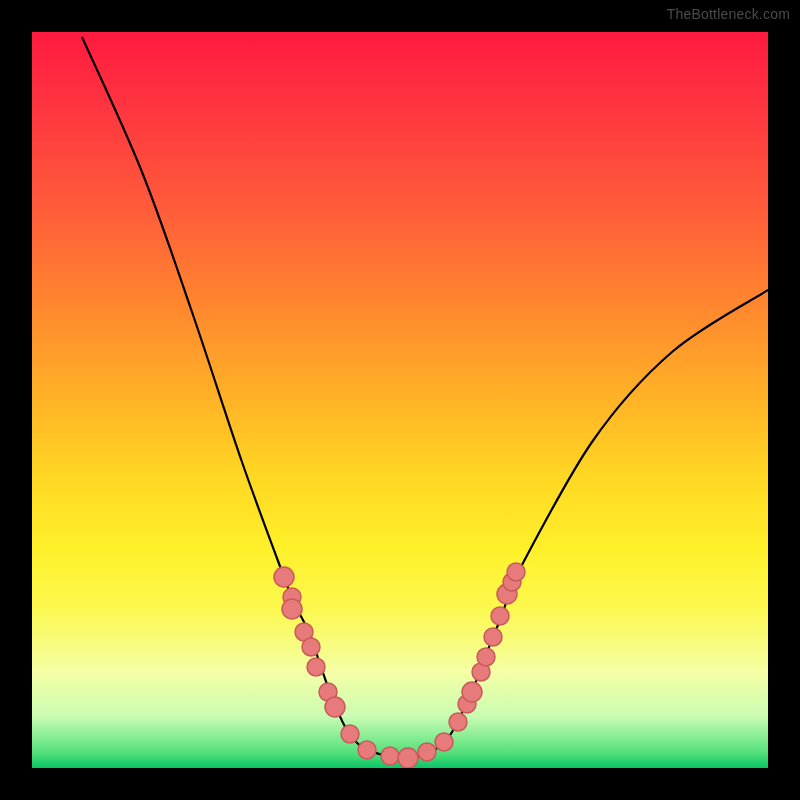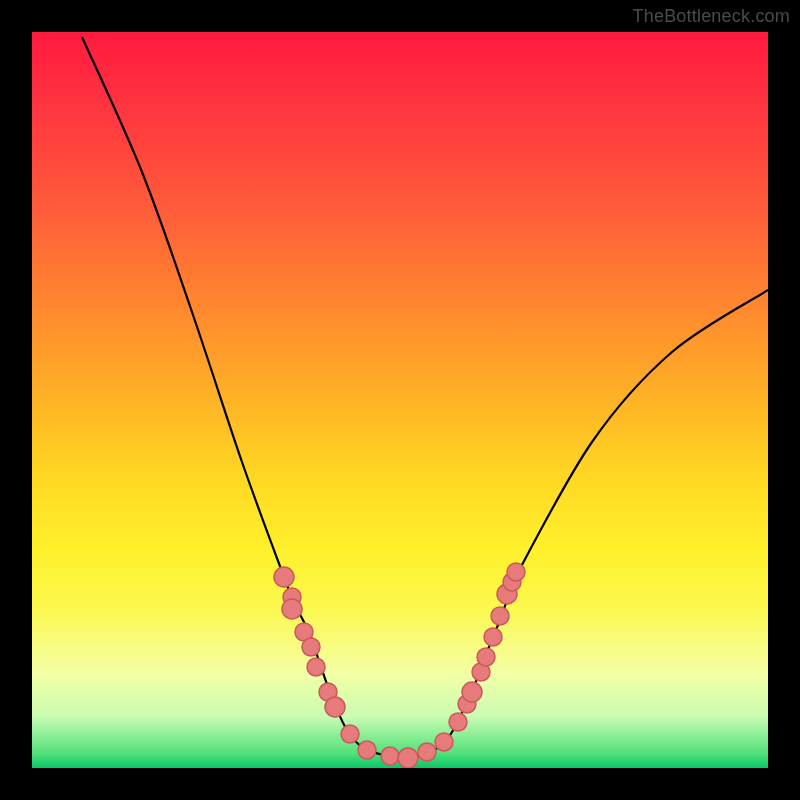--- a/index.html
+++ b/index.html
@@ -37,21 +37,21 @@
       #c9fcb2 93%,
       #52e07a 98%,
       #0ac666 100%
     );
   }
   .wm {
     position: absolute;
     top: 6px;
     right: 10px;
     color: #4b4b4b;
-    font-size: 18px;
+    font-size: 14px;
     font-weight: 500;
     letter-spacing: 0.2px;
     z-index: 5;
   }
   svg.curve {
     position: absolute;
     left: 0;
     top: 0;
     width: 736px;
     height: 736px;

